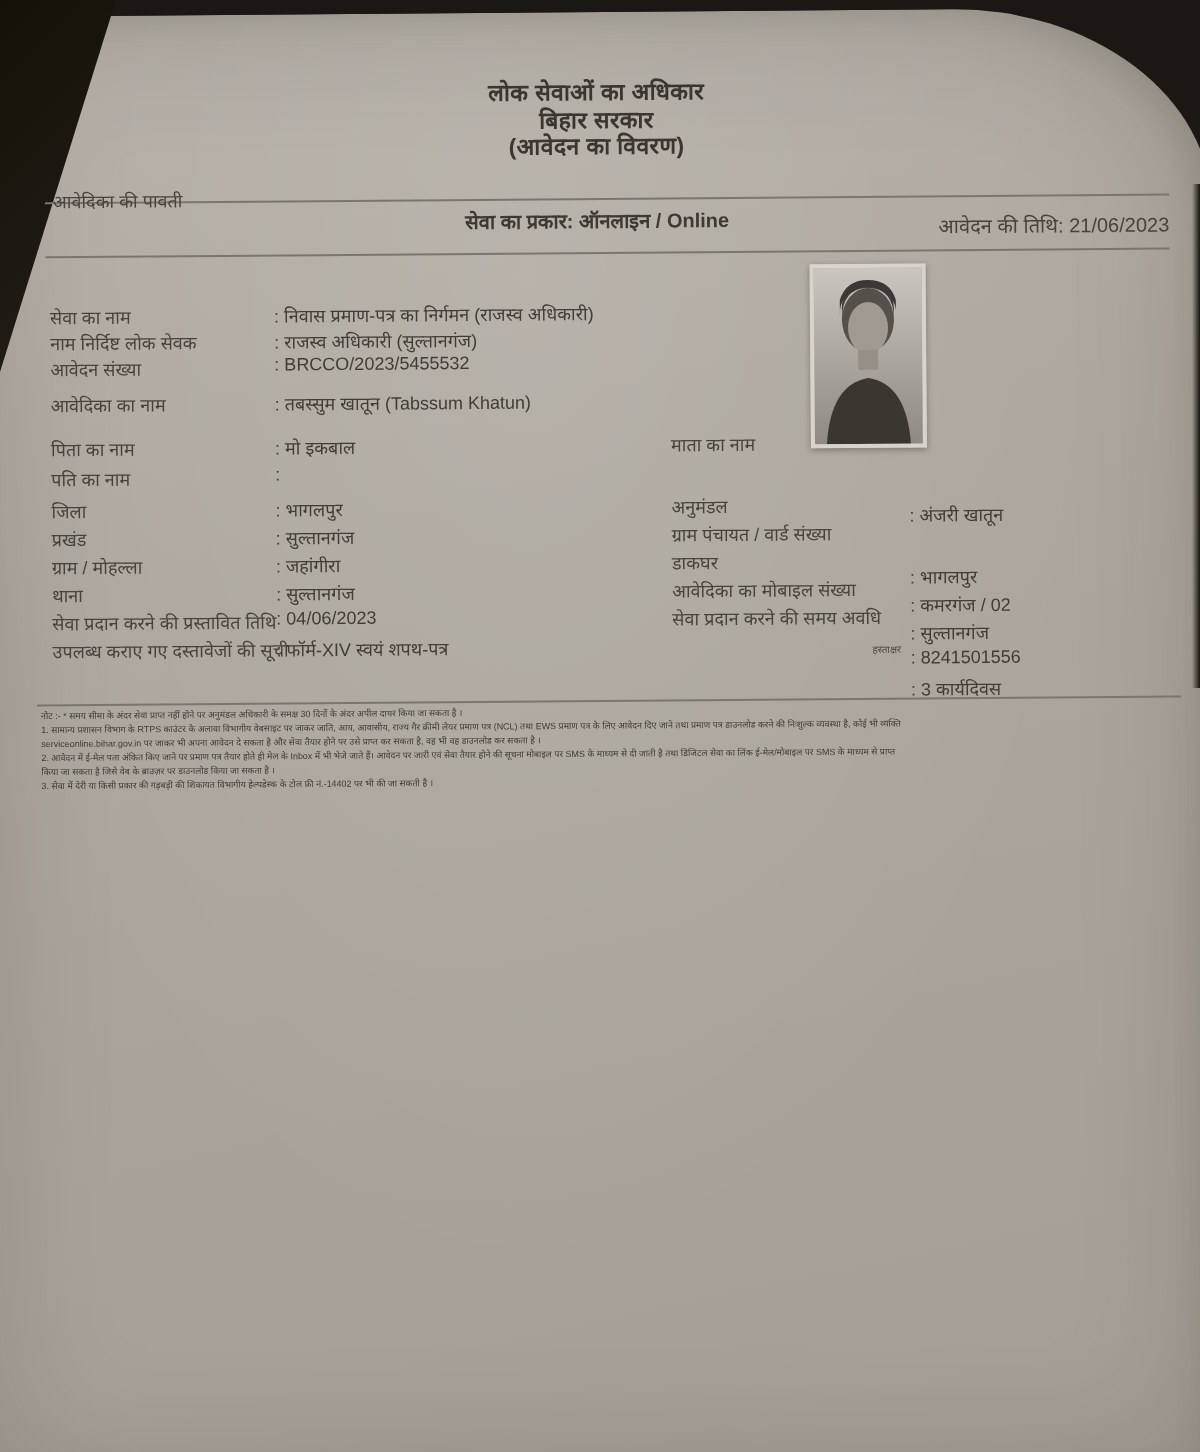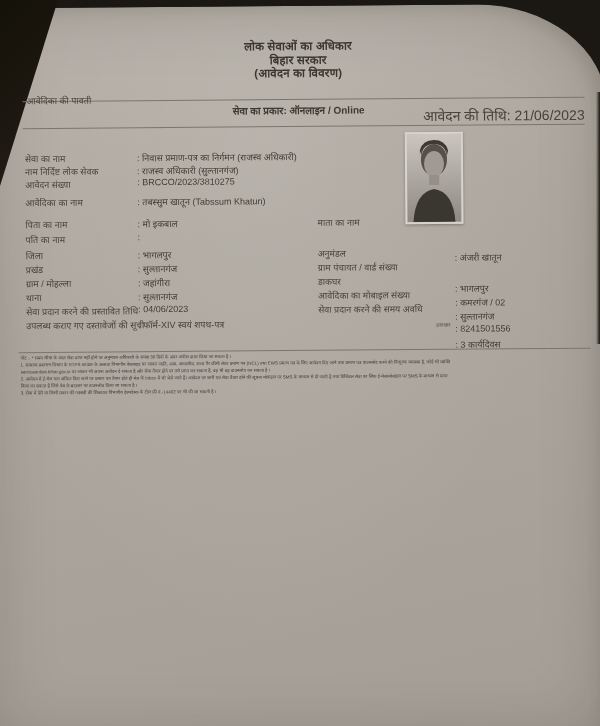--- a/index.html
+++ b/index.html
@@ -29,24 +29,24 @@
   .content{
     position:absolute;left:0;top:0;width:600px;height:726px;
     transform:rotate(-0.45deg);transform-origin:50% 40%;
     color:#47423b;
   }
   .content *{position:absolute;white-space:nowrap;}
   .hdr{left:0;right:0;text-align:center;font-weight:bold;font-size:11.5px;color:#3b362f;letter-spacing:0.2px;}
   .rule{height:1px;background:#7b766d;}
   .meta-left{left:28px;top:92px;font-size:9px;}
   .meta-center{left:0;right:0;top:103px;text-align:center;font-weight:bold;font-size:10px;color:#3e3932;}
-  .meta-right{right:14px;top:107px;font-size:14px;}
+  .meta-right{right:14px;top:107px;font-size:10px;}
   .fl{left:26px;font-size:9px;}
   .fv{left:138px;font-size:9px;color:#413c35;}
-  .frl{left:318px;font-size:9px;}
+  .frl{left:336px;font-size:9px;}
   .frv{left:455px;font-size:9px;color:#413c35;margin-top:36px;}
   .fv::before,.frv::before{content:": ";}
   .row{left:0;top:0;width:600px;height:12px;}
   .photo{
     left:406px;top:133px;width:54px;height:88px;
     border:2px solid #d8d4cd;background:#b4b0a9;
     box-shadow:0 1px 3px rgba(30,25,18,0.35);
   }
   .photo svg{position:absolute;left:0;top:0;}
   .sig{left:436px;top:322px;font-size:8px;transform:scale(0.62);transform-origin:0 0;color:#4a453e;}
@@ -94,21 +94,21 @@
   <div class="row" style="top:150px">
     <span class="fl">सेवा का नाम</span>
     <span class="fv">निवास प्रमाण-पत्र का निर्गमन (राजस्व अधिकारी)</span>
   </div>
   <div class="row" style="top:163px">
     <span class="fl">नाम निर्दिष्ट लोक सेवक</span>
     <span class="fv">राजस्व अधिकारी (सुल्तानगंज)</span>
   </div>
   <div class="row" style="top:176px">
     <span class="fl">आवेदन संख्या</span>
-    <span class="fv">BRCCO/2023/3810275</span>
+    <span class="fv">BRCCO/2023/5455532</span>
   </div>
   <div class="row" style="top:194px">
     <span class="fl">आवेदिका का नाम</span>
     <span class="fv">तबस्सुम खातून (Tabssum Khatun)</span>
   </div>
   <div class="row" style="top:216px">
     <span class="fl">पिता का नाम</span>
     <span class="fv">मो इकबाल</span>
     <span class="frl">माता का नाम</span>
     <span class="frv">अंजरी खातून</span>

